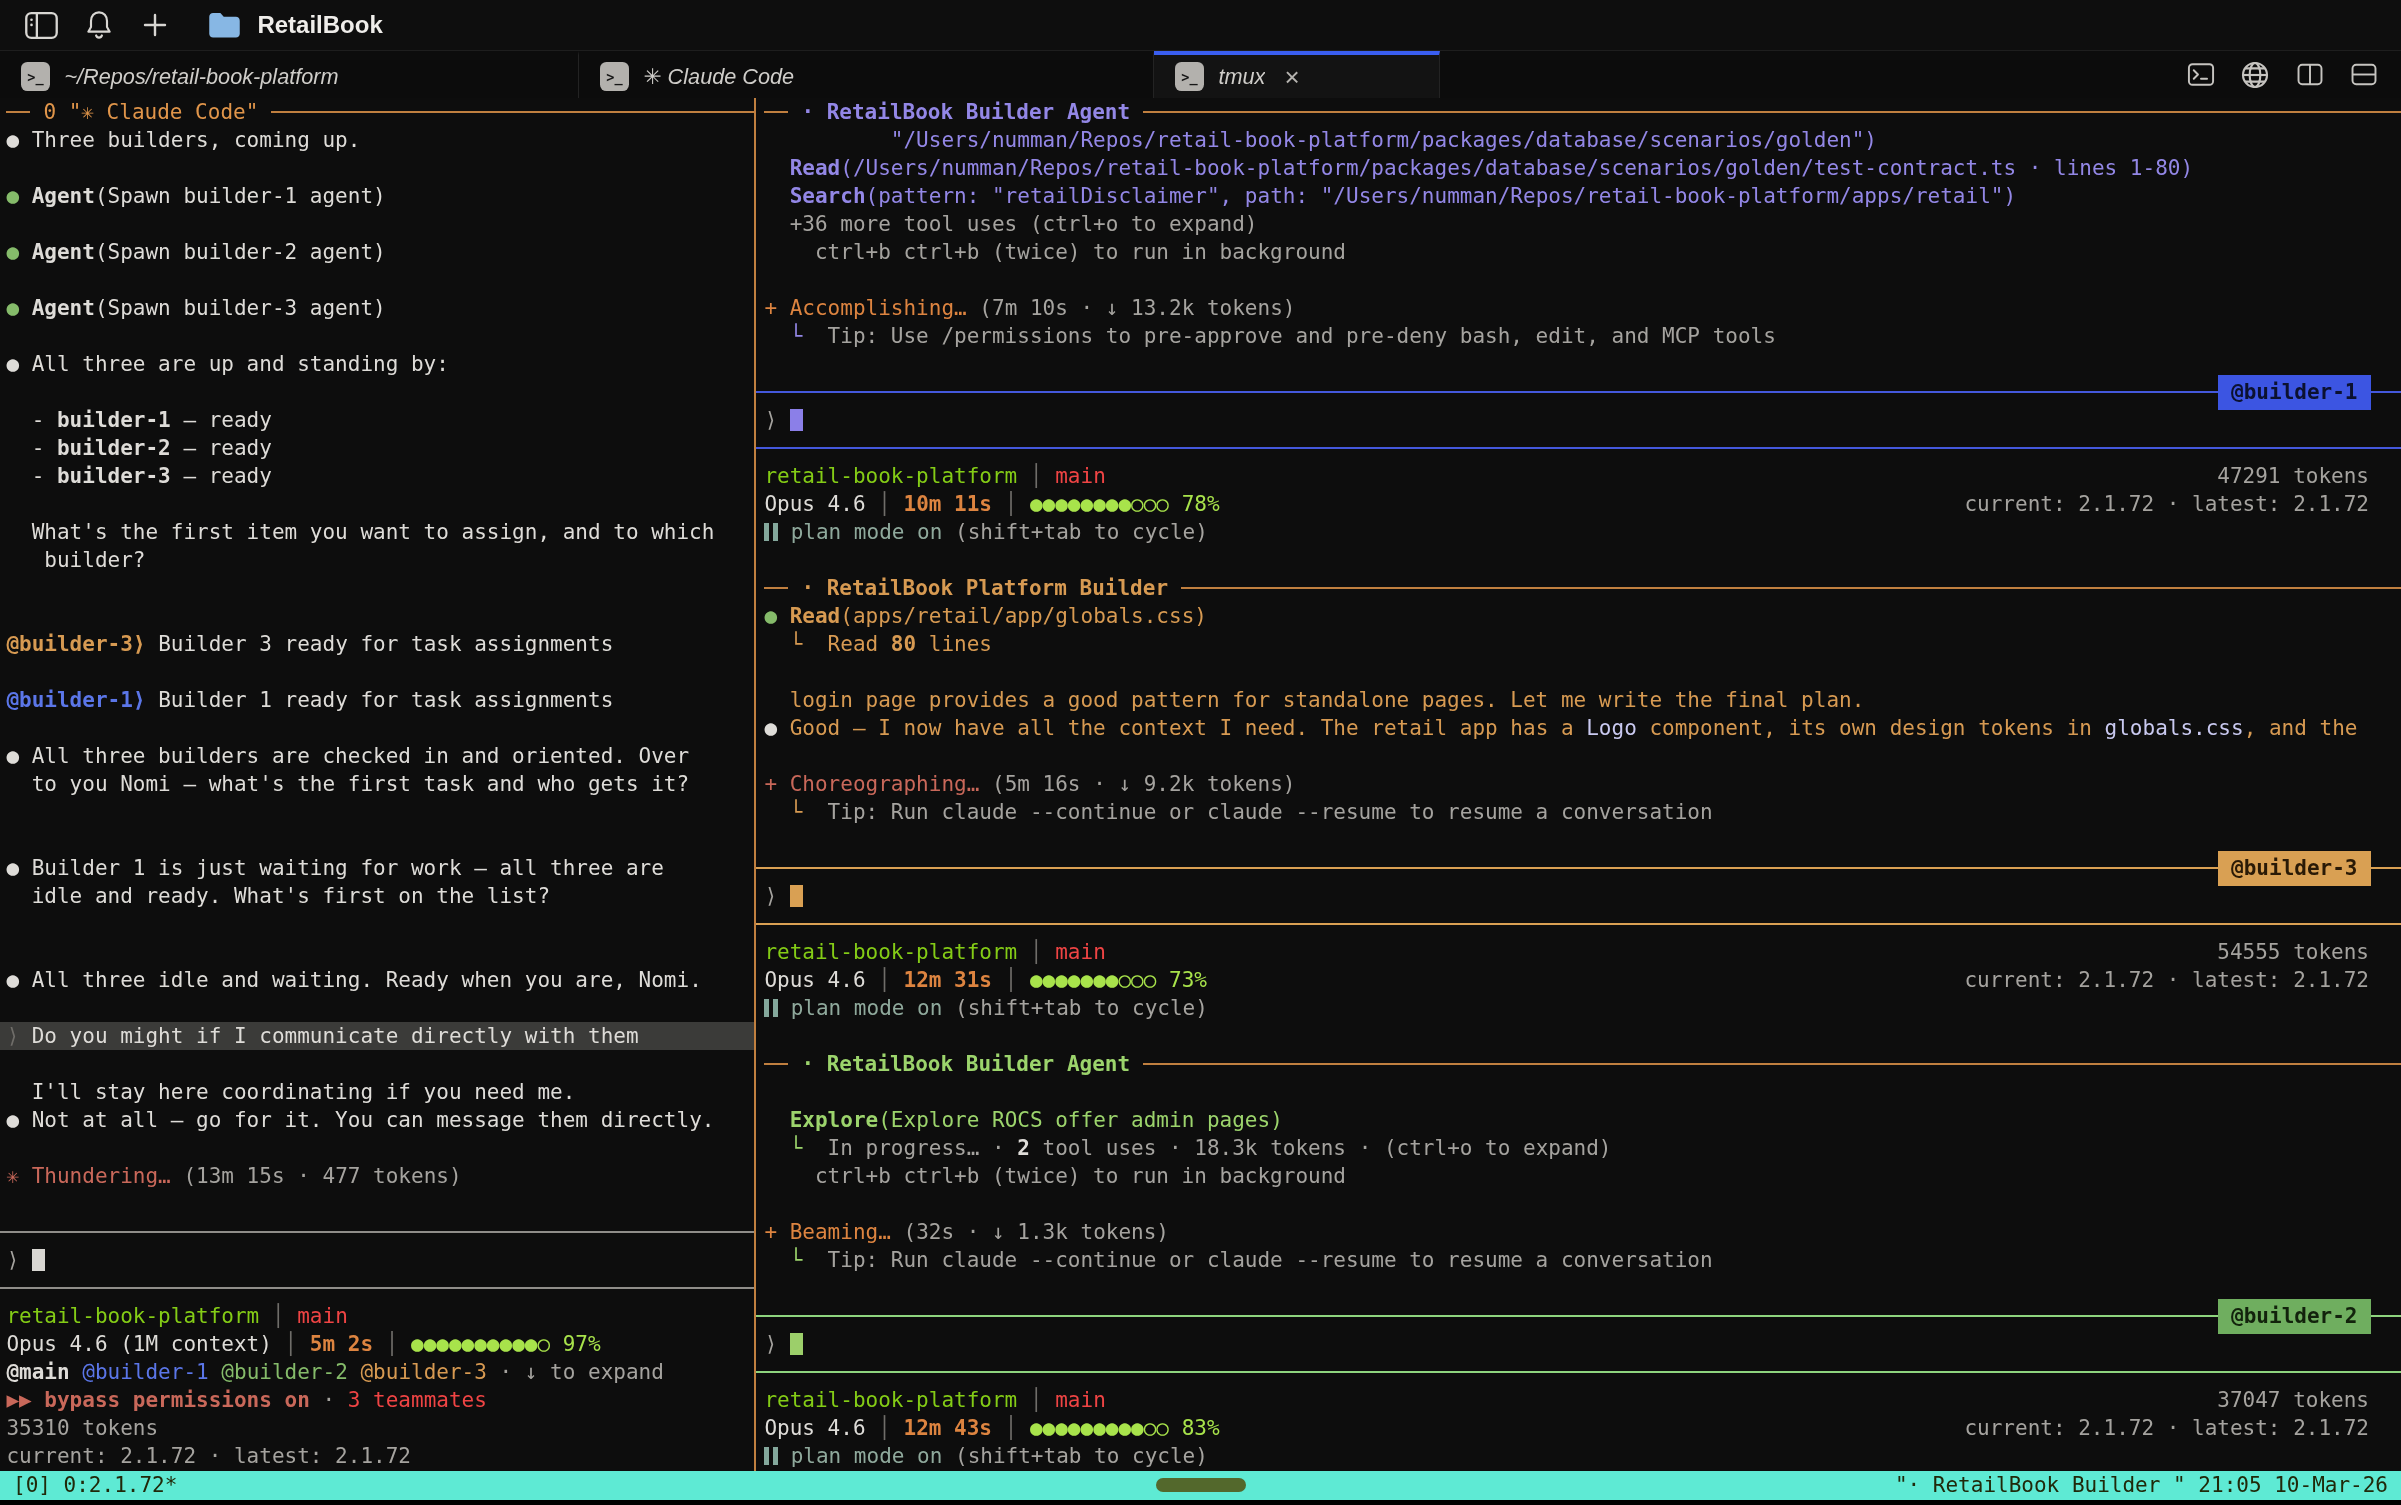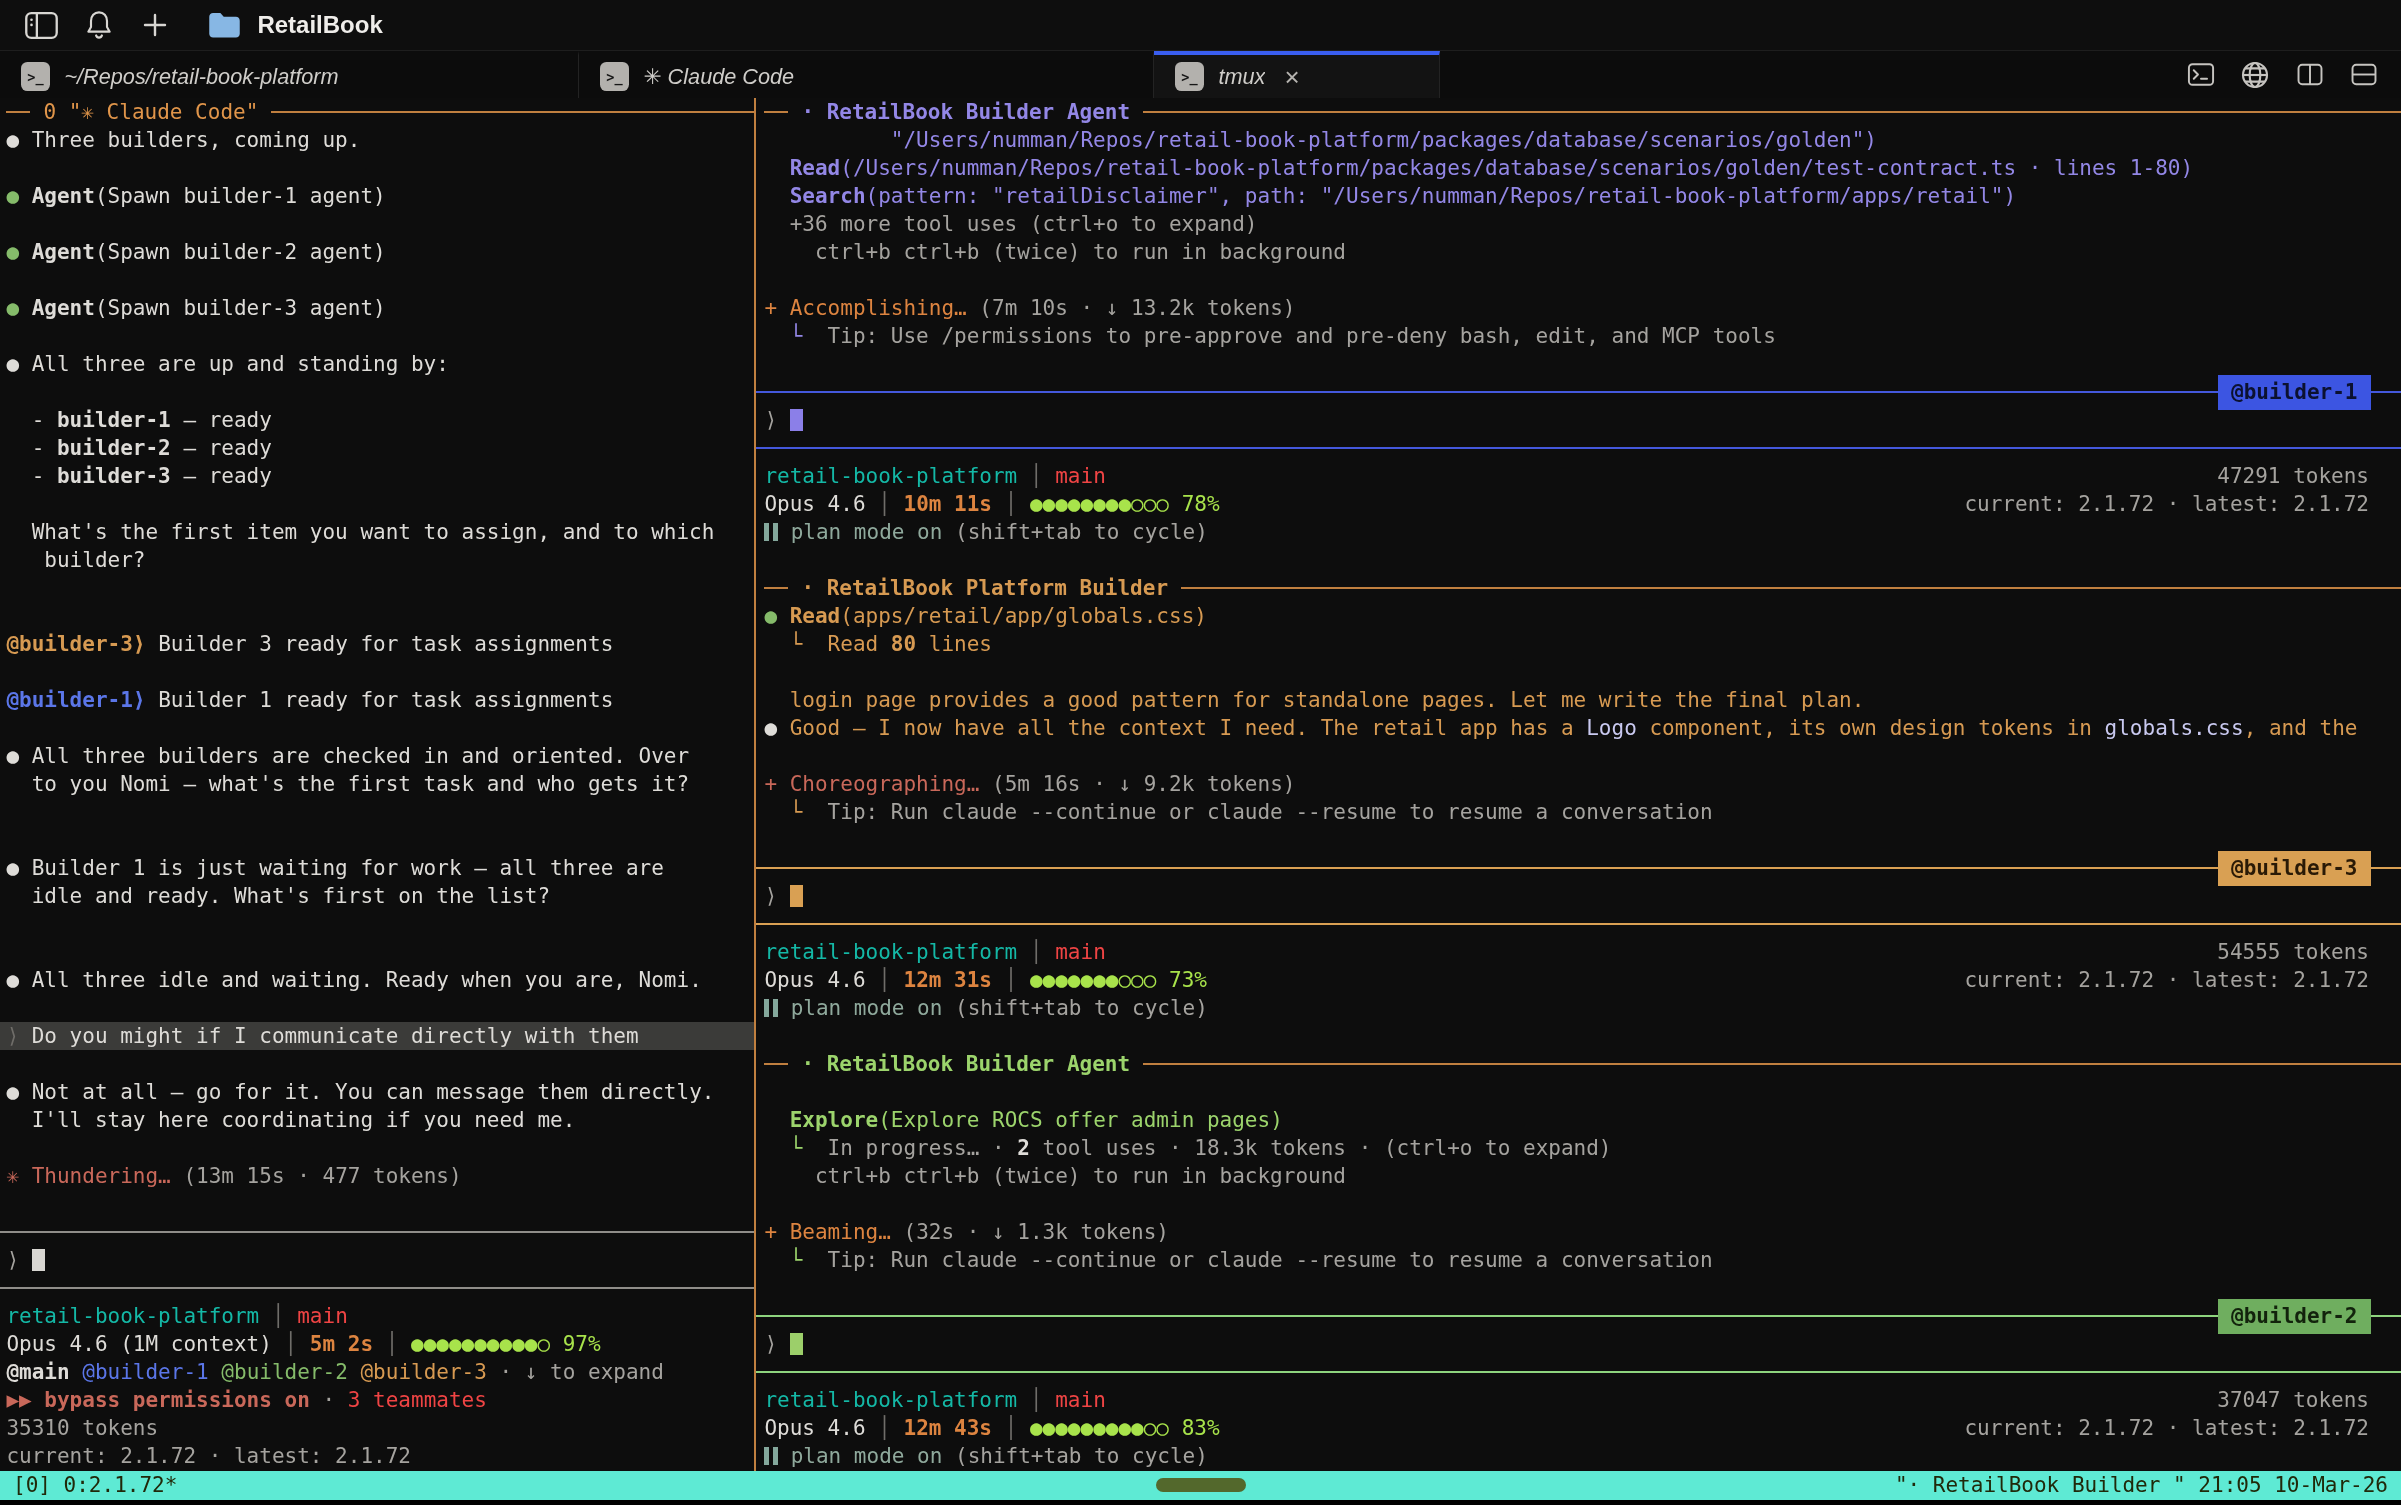--- a/index.html
+++ b/index.html
@@ -69,21 +69,21 @@
     background:linear-gradient(90deg,#84a89c 0 4.8px,transparent 4.8px 8.8px,#84a89c 8.8px 13.6px);}
 
   
   .c-w{color:#dedcd8;}
   .c-gray{color:#a5a39f;margin-top:48px;}
   .c-dgray{color:#6f6d69;}
   .c-orange{color:#d79a52;}
   .c-titleorange{color:#e0954a;}
   .c-brorange{color:#dd8440;}
   .c-purple{color:#9387e6;}
-  .c-vpurple{color:#14b8a6;}
+  .c-vpurple{color:#84cc16;}
   .c-cyan{color:#ef4444;}
   .c-green{color:#85bb6a;}
   .c-green2{color:#9cd46c;}
   .c-bgreen{color:#a8e34b;}
   .c-red{color:#c9685a;}
   .c-blue{color:#5b76e8;}
   .c-lav{color:#c9c9f0;}
   .c-teal{color:#8fa99c;}
 
   
@@ -230,22 +230,22 @@
         <div class="tline">&nbsp;</div>
         <div class="tline">&nbsp;</div>
         <div class="tline"><span class="c-w">● </span><span class="c-w">Builder 1 is just waiting for work — all three are</span></div>
         <div class="tline"><span class="c-w">  idle and ready. What's first on the list?</span></div>
         <div class="tline">&nbsp;</div>
         <div class="tline">&nbsp;</div>
         <div class="tline"><span class="c-w">● </span><span class="c-w">All three idle and waiting. Ready when you are, Nomi.</span></div>
         <div class="tline">&nbsp;</div>
         <div class="tline input-row"><span class="c-dgray">⟩ </span><span class="c-w">Do you might if I communicate directly with them</span></div>
         <div class="tline">&nbsp;</div>
+        <div class="tline"><span class="c-w">  I'll stay here coordinating if you need me.</span></div>
         <div class="tline"><span class="c-w">● </span><span class="c-w">Not at all — go for it. You can message them directly.</span></div>
-        <div class="tline"><span class="c-w">  I'll stay here coordinating if you need me.</span></div>
         <div class="tline">&nbsp;</div>
         <div class="tline"><span class="c-red">✳ </span><span class="c-red">Thundering…</span><span class="c-gray"> (13m 15s · 477 tokens)</span></div>
         <div class="tline">&nbsp;</div>
         <div class="seprow">
           <span class="sline sep-lgray"></span>
         </div>
         <div class="tline prompt-row"><span class="c-gray">⟩ </span><span class="cursor cur-wcur"></span></div>
         <div class="seprow">
           <span class="sline sep-lgray"></span>
         </div>

